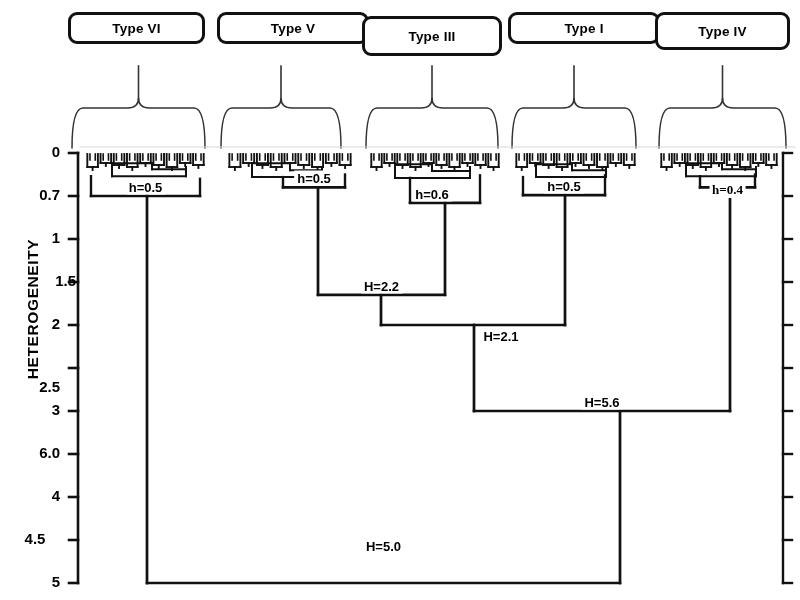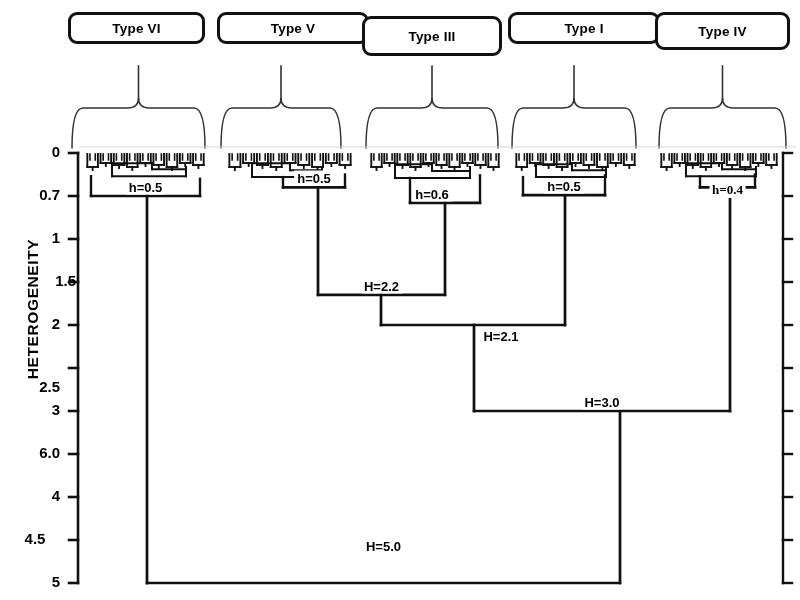--- a/index.html
+++ b/index.html
@@ -502,17 +502,17 @@
       <div class="axis-tick-label" style="left: 10px; width: 50px; top: 573px;">5</div>
     </div>
   <div id="labels-layer">
       <div class="merge-label" style="left: 145.5px; top: 187px;">h=0.5</div>
       <div class="merge-label" style="left: 314px; top: 178.4px;">h=0.5</div>
       <div class="merge-label" style="left: 432px; top: 193.88px;">h=0.6</div>
       <div class="merge-label" style="left: 564px; top: 186.14px;">h=0.5</div>
       <div class="merge-label" style="left: 727.5px; top: 190px; font-family: Liberation Serif, serif;">h=0.4</div>
       <div class="merge-label" style="left: 381.5px; top: 285.9px;">H=2.2</div>
       <div class="merge-label" style="left: 473px; top: 336px; margin-left: 28px;">H=2.1</div>
-      <div class="merge-label" style="left: 602px; top: 402px;">H=3.0</div>
+      <div class="merge-label" style="left: 602px; top: 402px;">H=5.6</div>
       <div class="merge-label" style="left: 383.5px; top: 546px;">H=5.0</div>
     </div>
 
 </div>
 
 </body></html>

